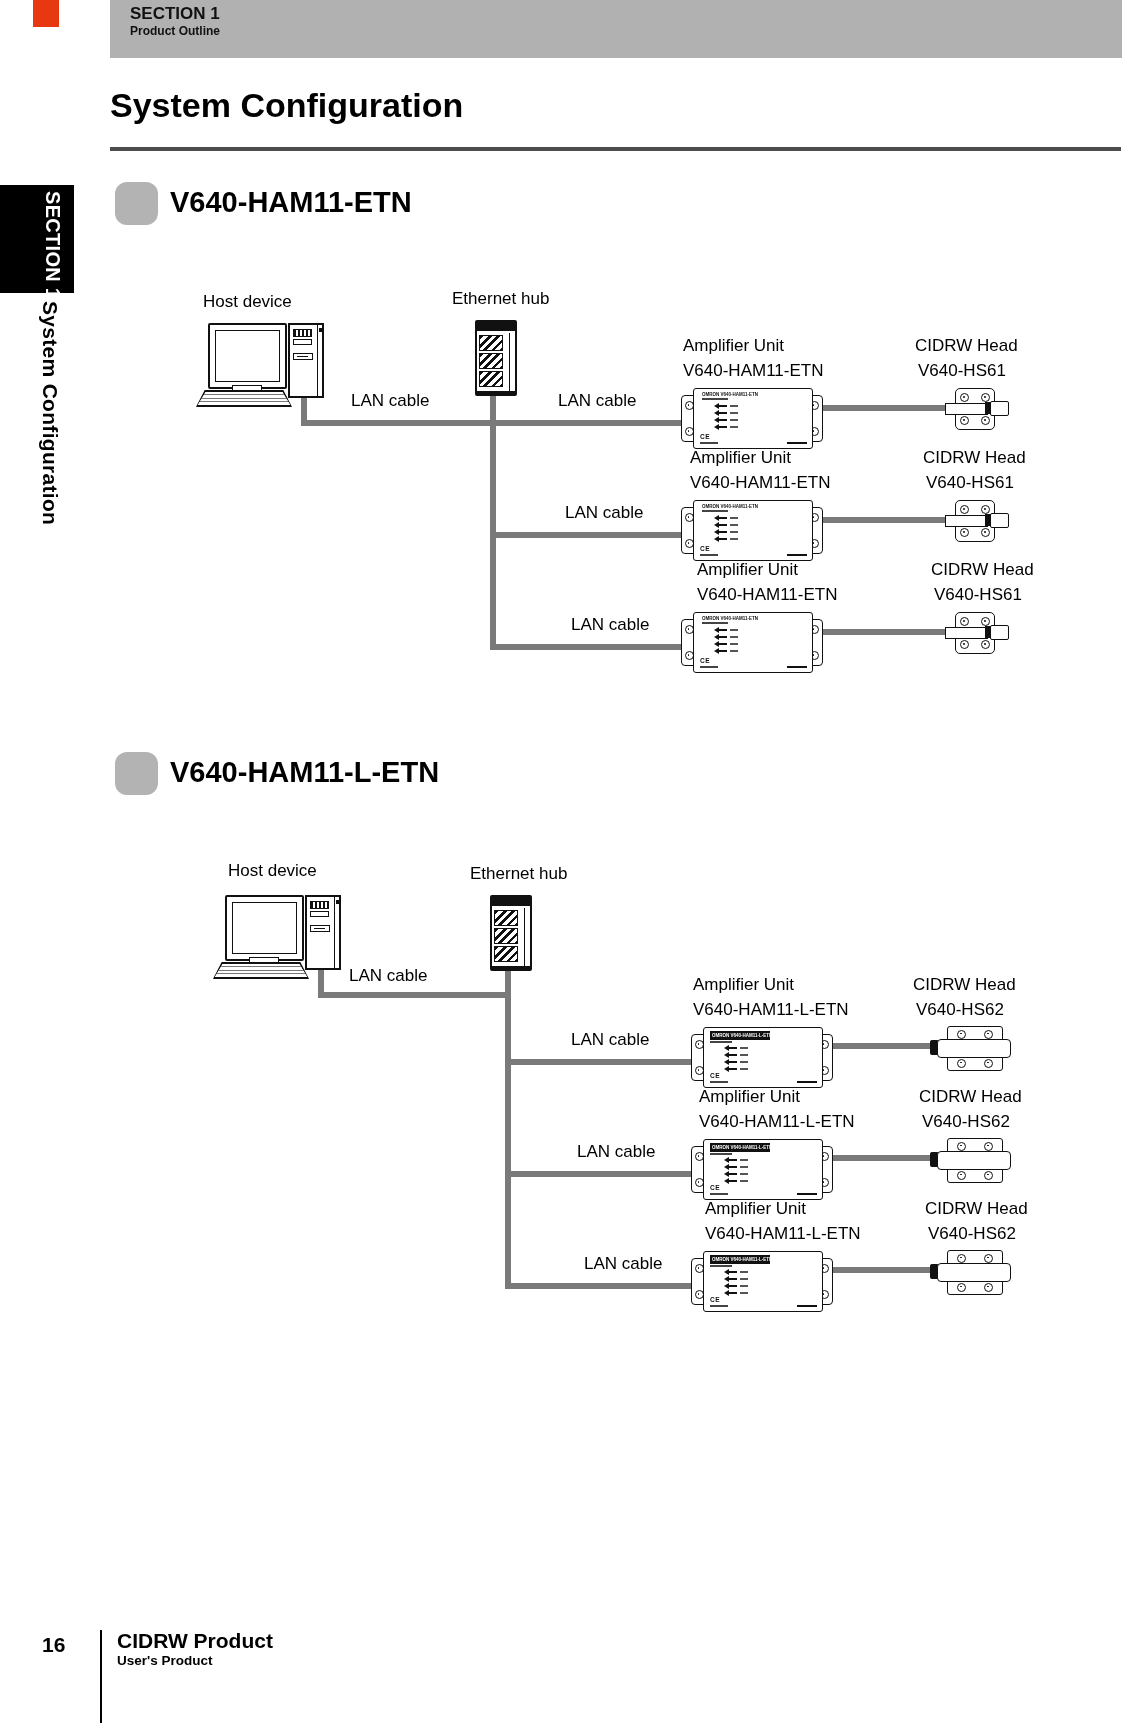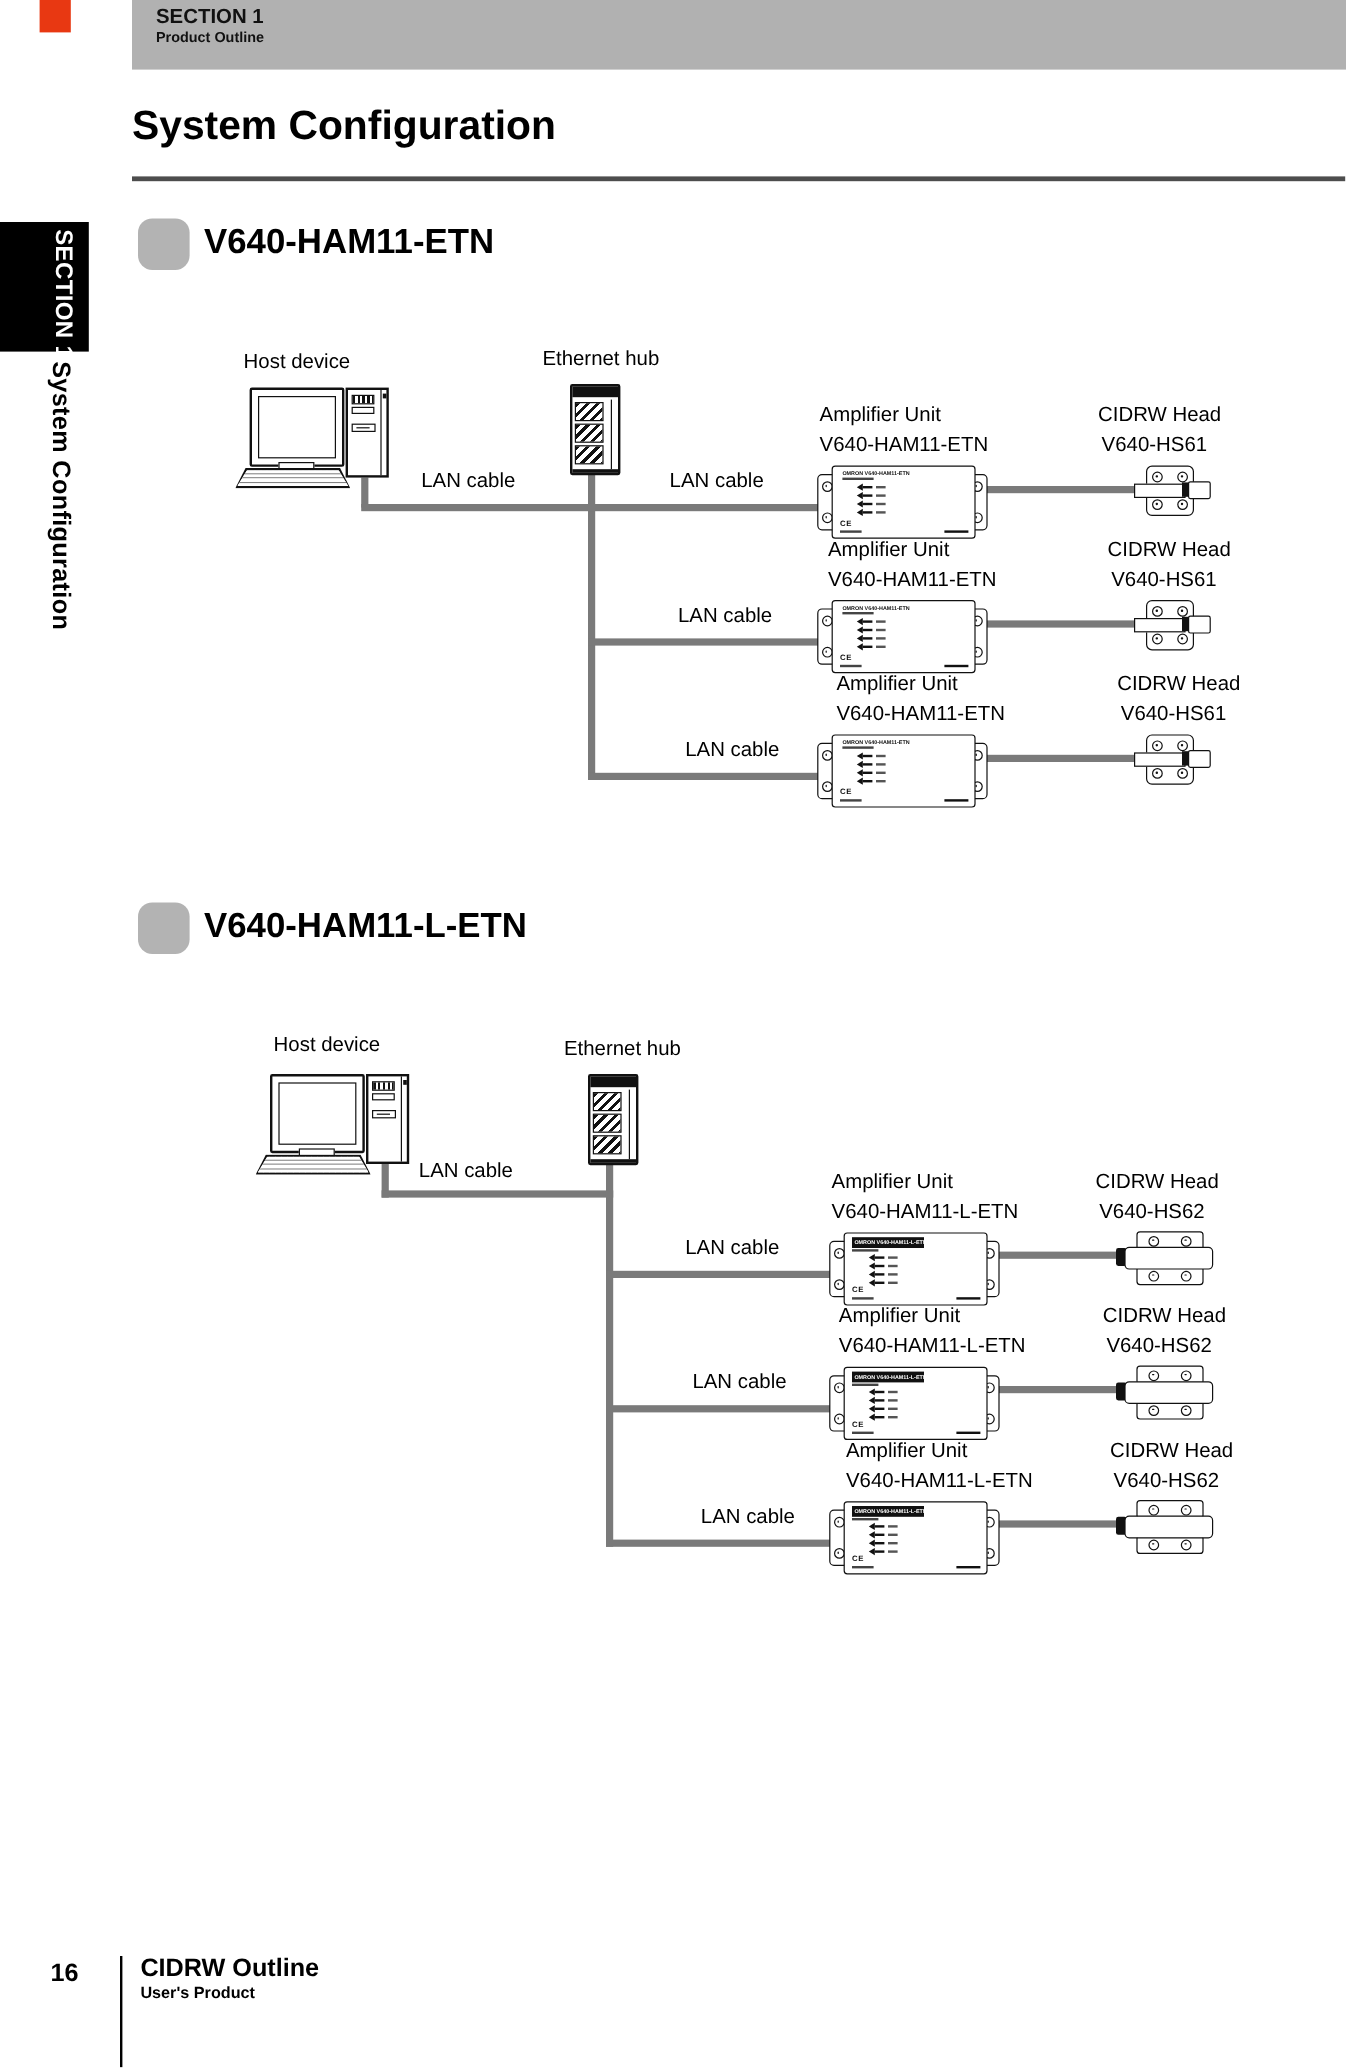--- a/index.html
+++ b/index.html
@@ -526,16 +526,16 @@
       </div>
     <div class="fl fb">
         <i class="sc" style="left:9px;top:2.5px"></i>
         <i class="sc" style="left:36px;top:2.5px"></i>
       </div>
     <div class="bar"></div>
   </div>
 
   <div class="pn">16</div>
   <div class="fline"></div>
-  <div class="fprod">CIDRW Outline</div>
+  <div class="fprod">CIDRW Product</div>
   <div class="fman">User's Product</div>
 
 </div>
 
 </body></html>

